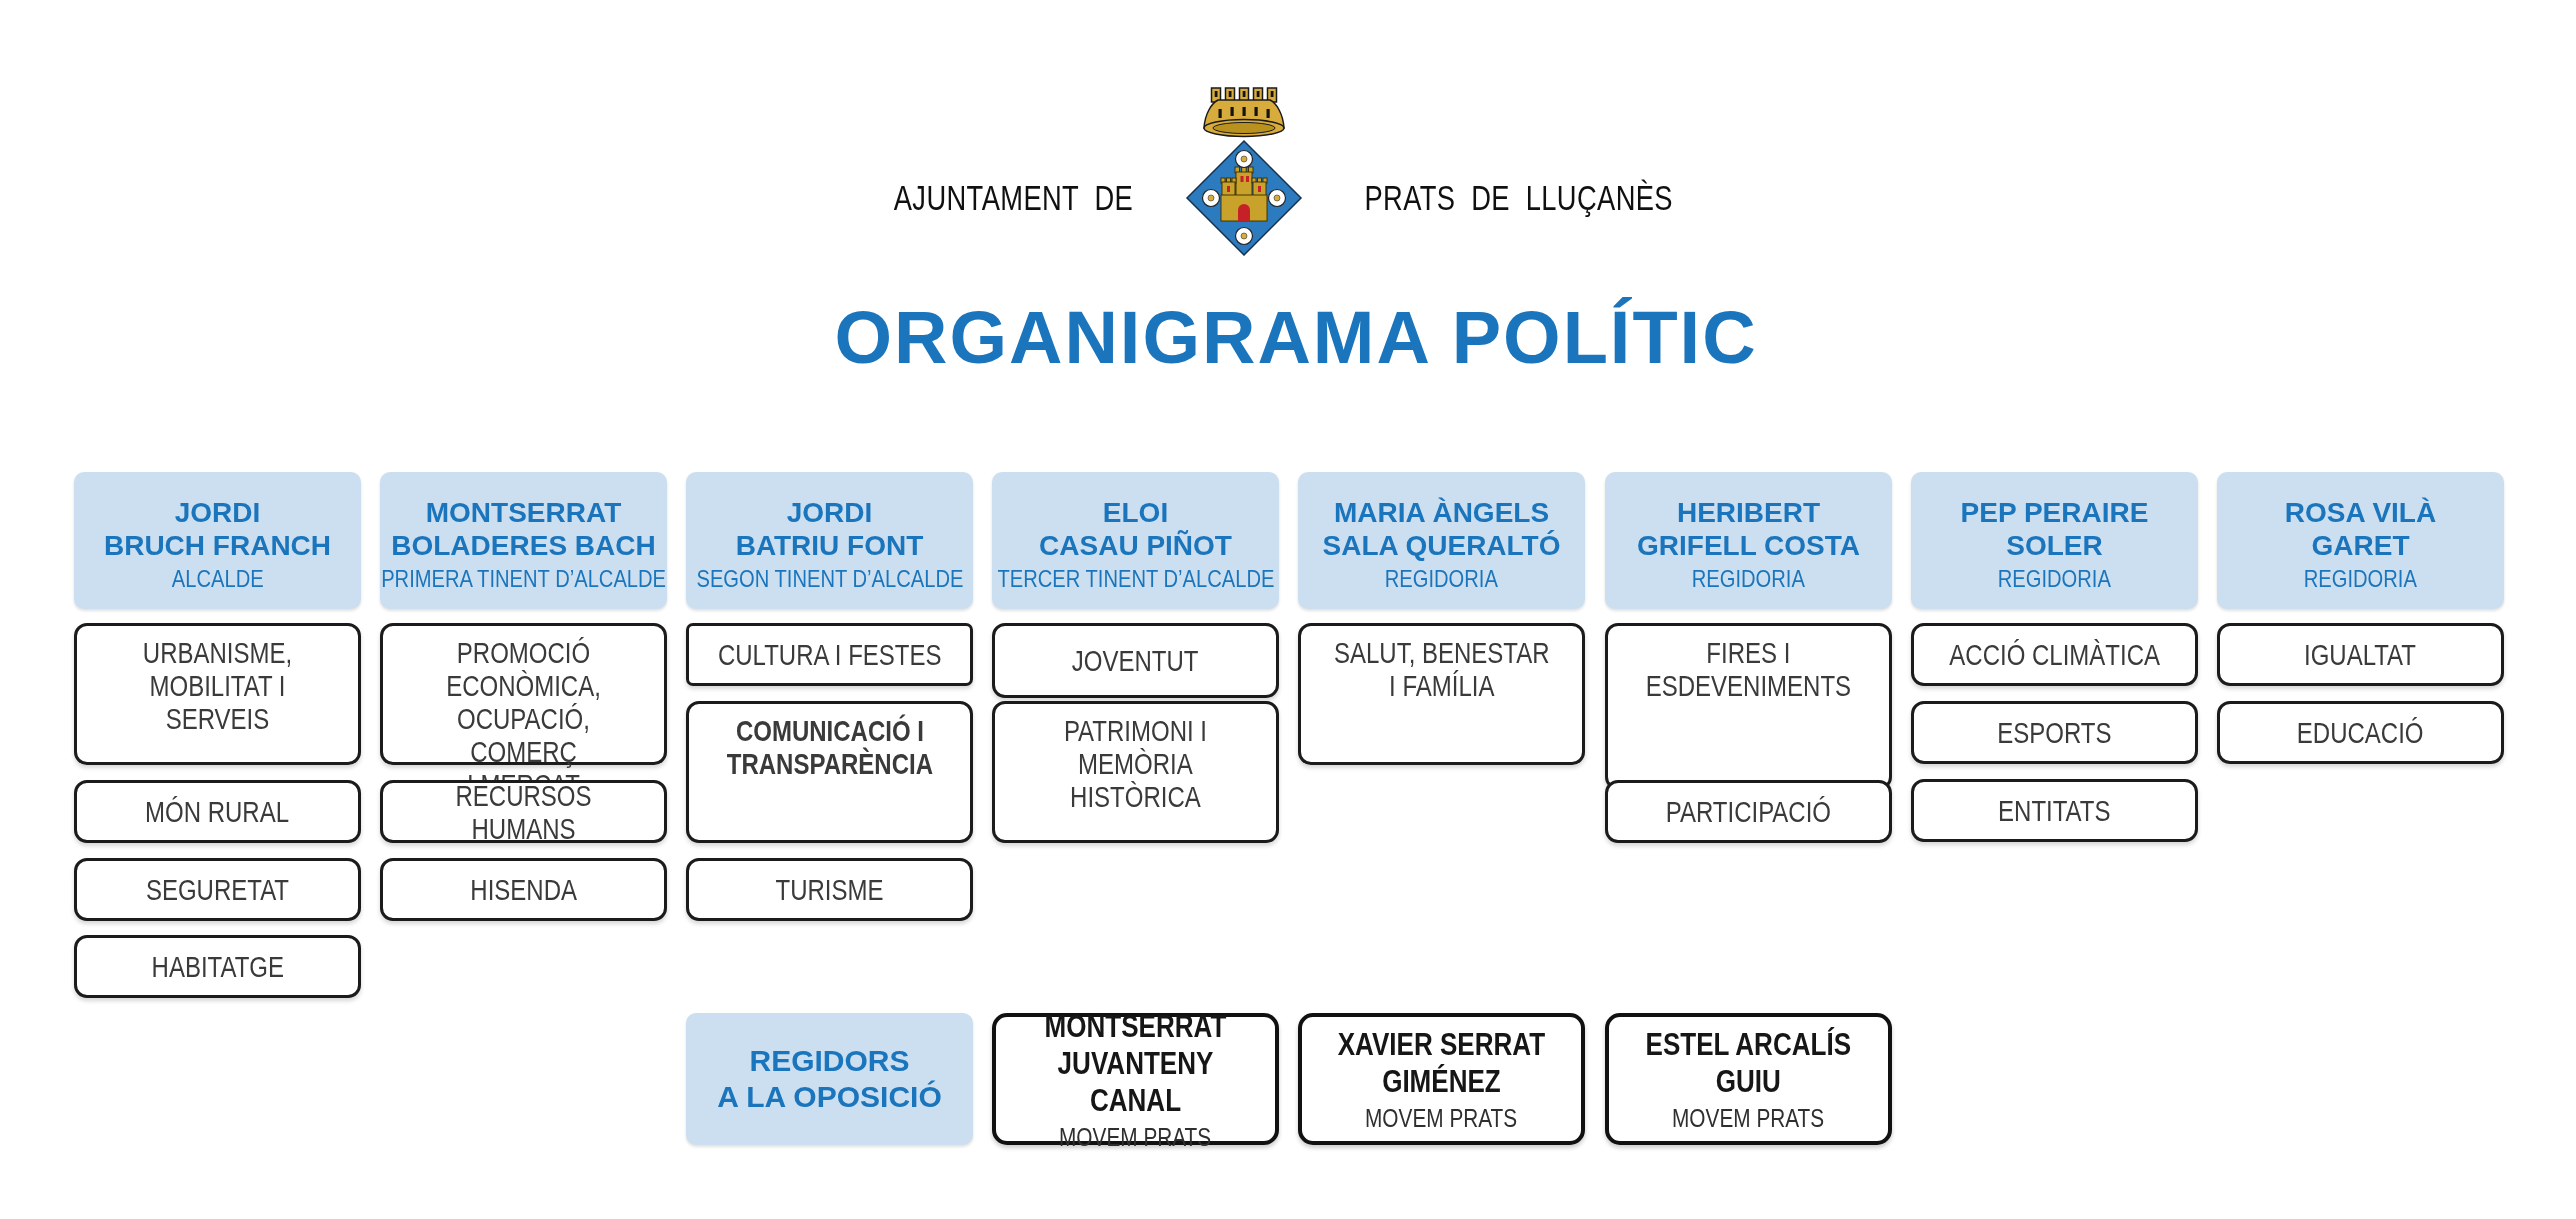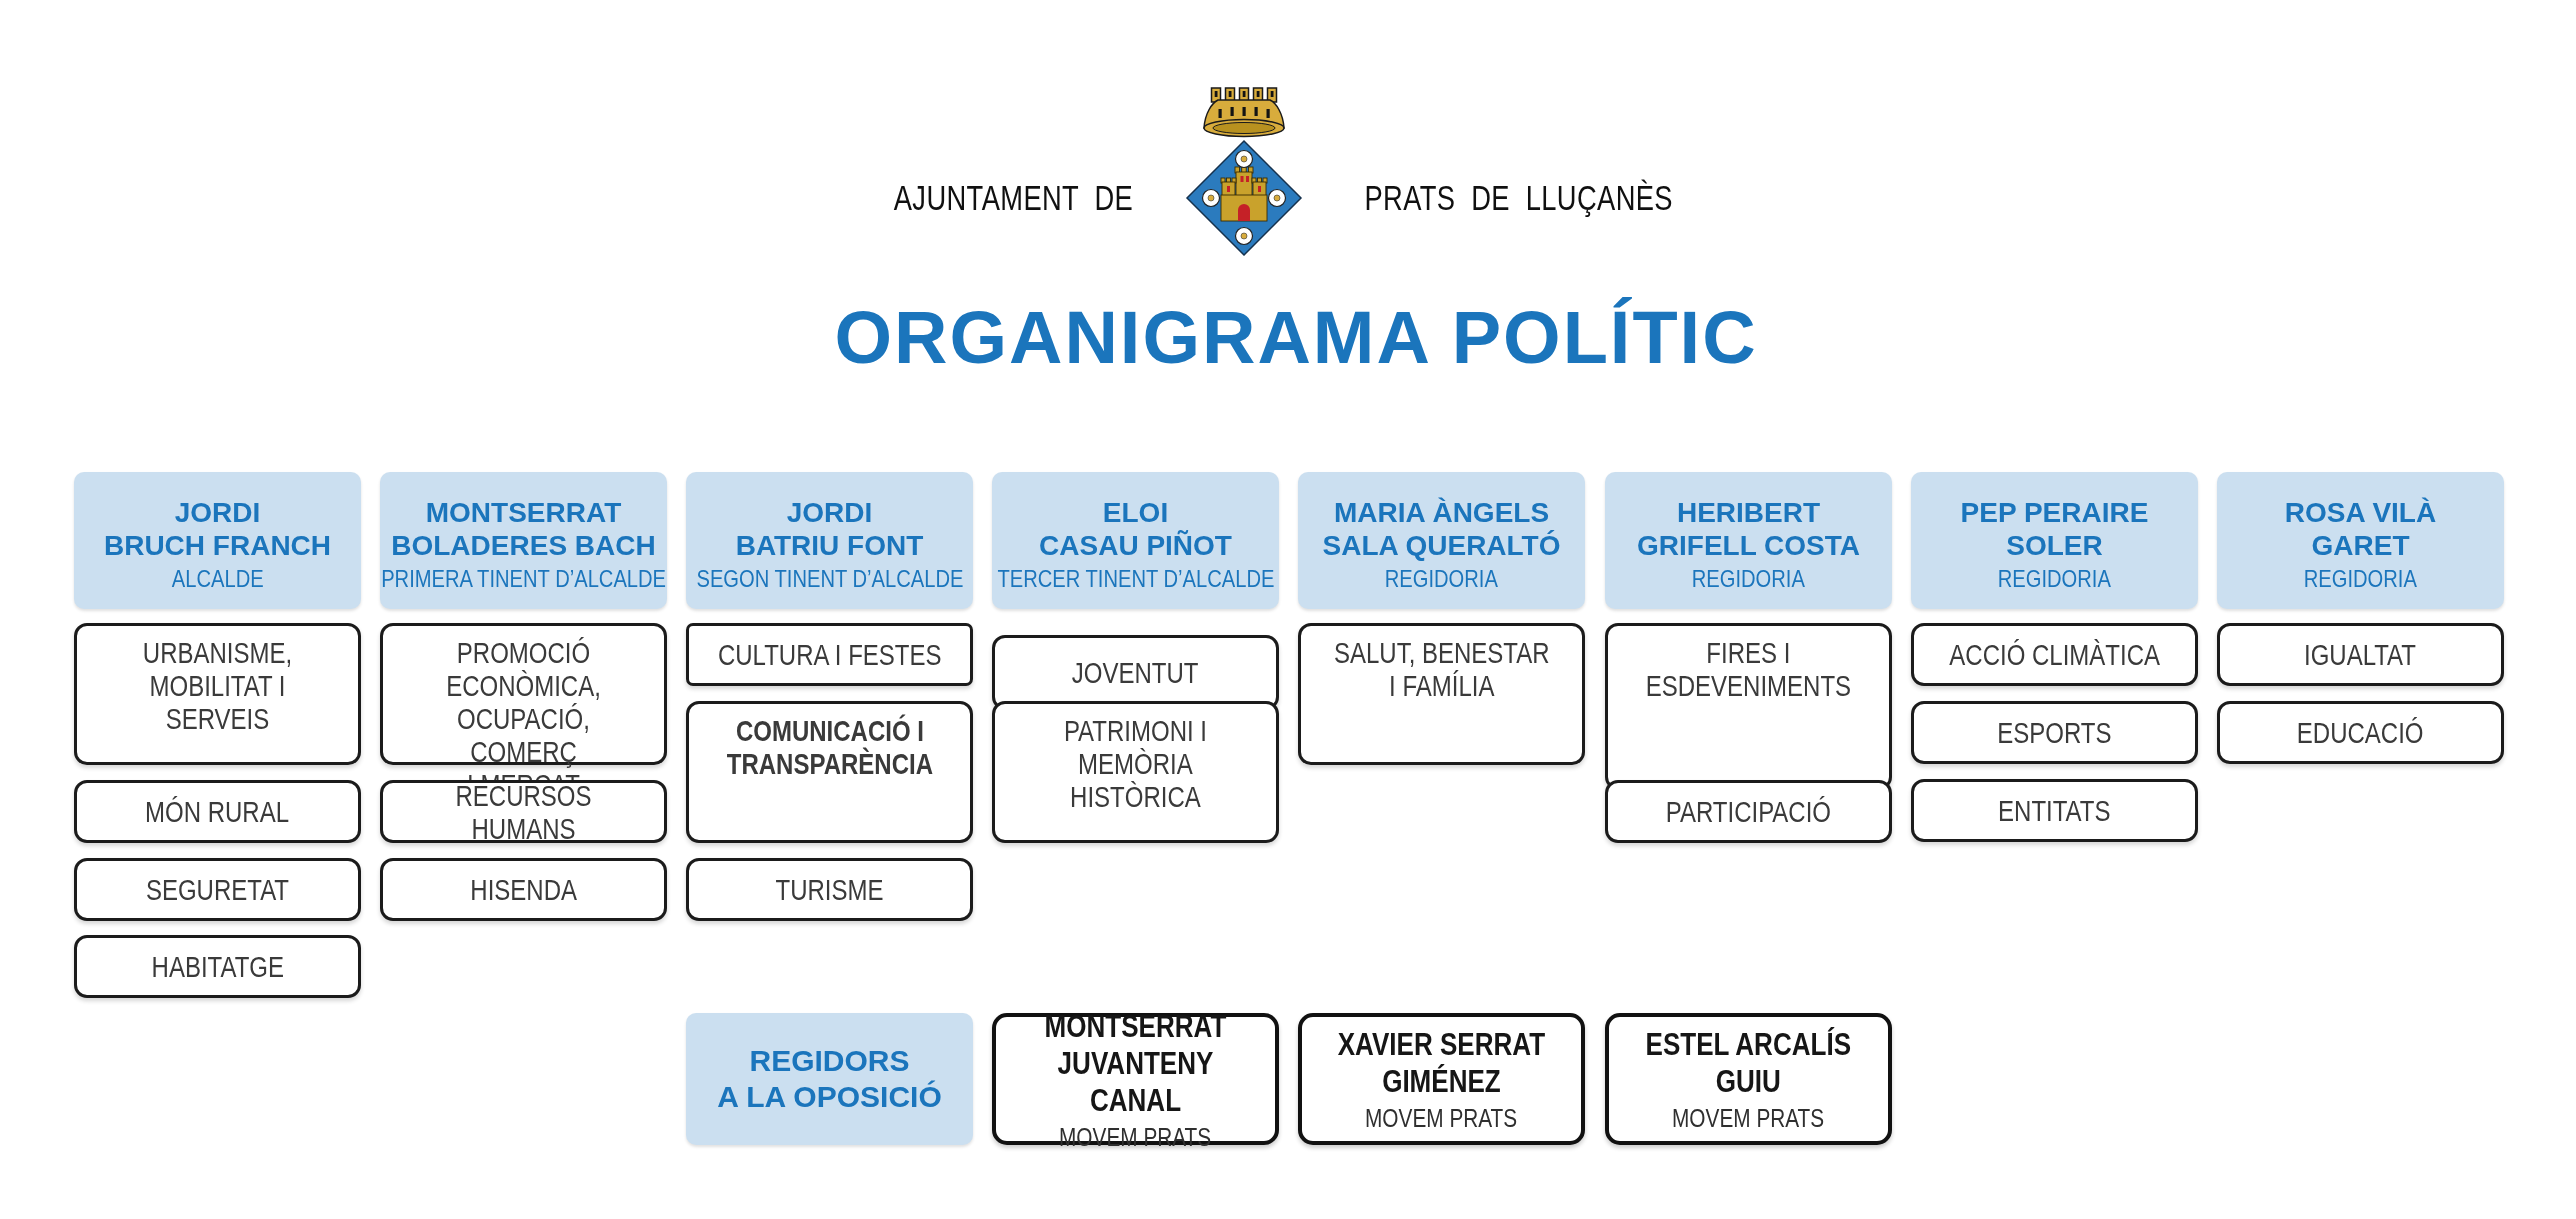--- a/index.html
+++ b/index.html
@@ -171,21 +171,21 @@
       <div class="dept-box" style="left: 686px; top: 858px; height: 63px;">
         <div class="dept-label">TURISME</div>
       </div>
       <div class="person-card" style="left: 992px;">
         <div class="person-name">ELOI
 CASAU PIÑOT</div>
         <div class="person-role">
           <span class="cx">TERCER TINENT D’ALCALDE</span>
         </div>
       </div>
-      <div class="dept-box" style="left: 992px; top: 623px; height: 75px; margin-top: 12px;">
+      <div class="dept-box" style="left: 992px; top: 623px; height: 75px;">
         <div class="dept-label">JOVENTUT</div>
       </div>
       <div class="dept-box tall" style="left: 992px; top: 701px; height: 142px;">
         <div class="dept-label">PATRIMONI I
 MEMÒRIA
 HISTÒRICA</div>
       </div>
       <div class="person-card" style="left: 1298px;">
         <div class="person-name">MARIA ÀNGELS
 SALA QUERALTÓ</div>

